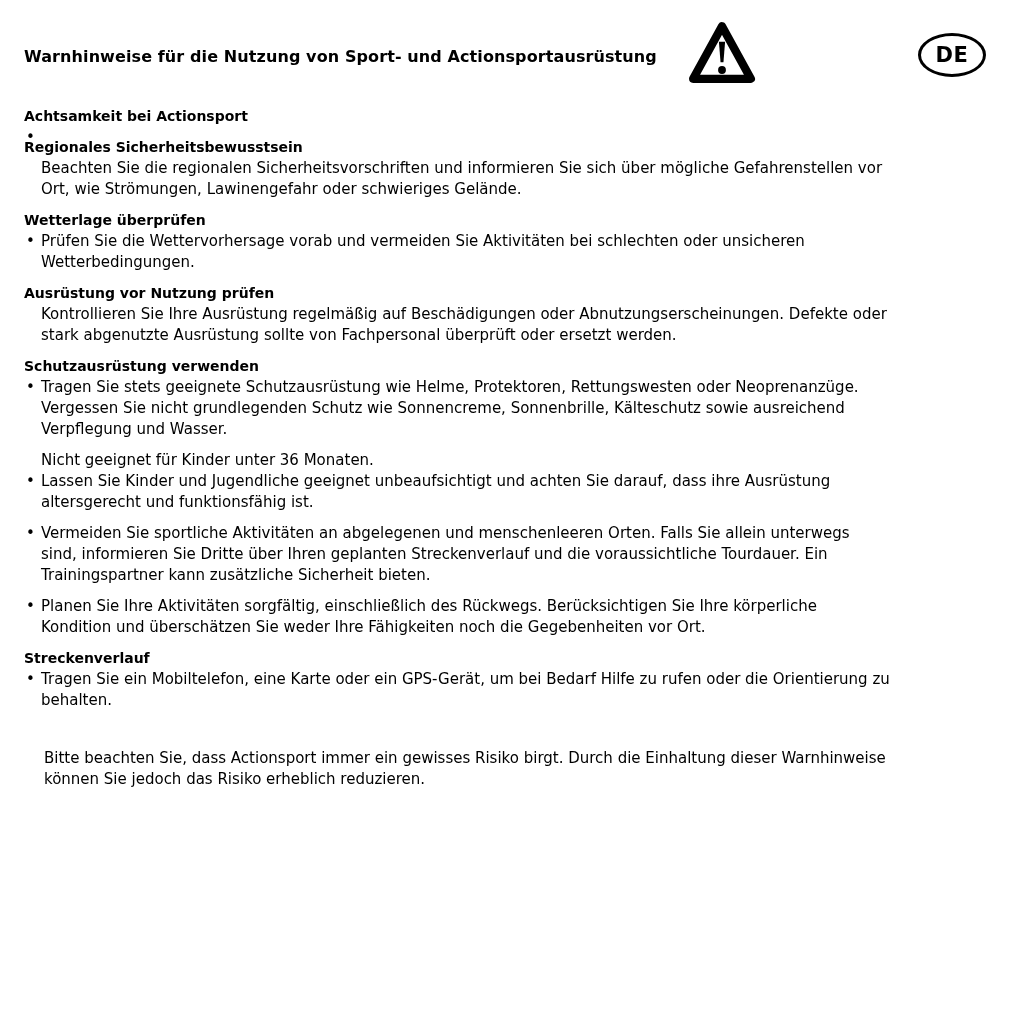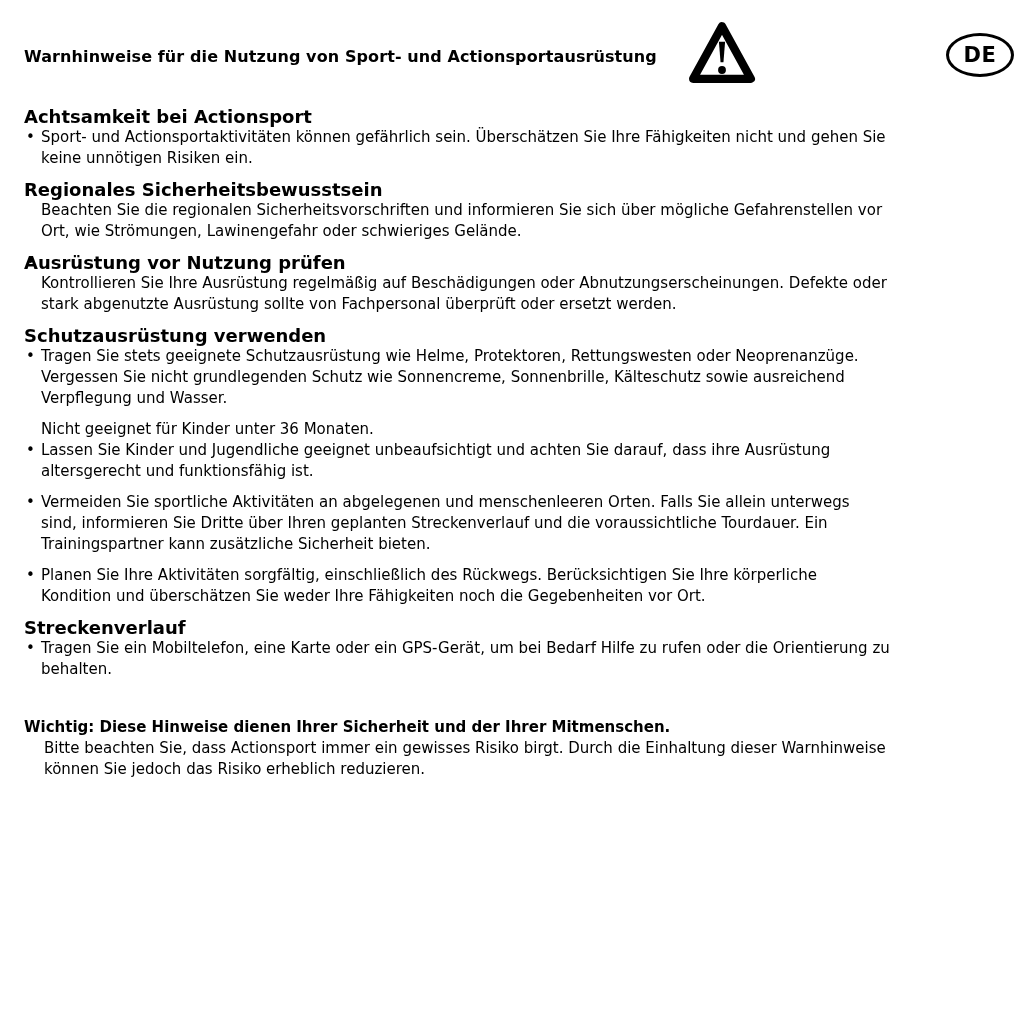--- a/index.html
+++ b/index.html
@@ -6,28 +6,28 @@
   html, body { background: #ffffff; }
   body {
     width: 1030px; height: 1029px;
     font-family: "DejaVu Sans", "Liberation Sans", sans-serif;
     font-size: 15px; line-height: 21px; color: #000;
   }
   .page { position: relative; width: 1030px; height: 1029px; padding: 46px 24px 0 24px; overflow: hidden; }
   .doc-title { font-size: 16px; font-weight: bold; line-height: 21px; letter-spacing: 0.1px; }
   .warn-triangle { position: absolute; left: 688px; top: 20px; width: 68px; height: 66px; }
   .lang-badge {
-    position: absolute; left: 946px; top: 33px; width: 68px; height: 44px;
+    position: absolute; left: 918px; top: 33px; width: 68px; height: 44px;
     border: 3.5px solid #000; border-radius: 50%;
     display: flex; align-items: center; justify-content: center;
     font-weight: bold; font-size: 21px; letter-spacing: 0.5px;
   }
   main { padding-top: 39px; }
   .section + .section { margin-top: 10px; }
-  .heading { font-size: 18px; font-weight: bold; line-height: 21px; }
+  .heading { font-size: 14px; font-weight: bold; line-height: 21px; }
   .item { position: relative; padding-left: 17px; white-space: pre-line; }
   .bullet { position: absolute; left: 2px; top: 0; }
   .footer { margin-top: 37px; }
   .footer-heading { font-weight: bold; line-height: 21px; }
   .footer-text { white-space: pre-line; margin-left: 20px; }
 </style>
 </head>
 <body>
 
 <div class="page">
@@ -42,30 +42,31 @@
     </svg>
 
     <div class="lang-badge">
       <span>DE</span>
     </div>
   </header>
 
   <main>
       <section class="section">
         <h2 class="heading">Achtsamkeit bei Actionsport</h2>
-        <div class="item"><span class="bullet">•</span><span>Sport- und Actionsportaktivitäten können gefährlich sein. Überschätzen Sie Ihre Fähigkeiten nicht und gehen Sie
-keine unnötigen Risiken ein.</span></div>
+        <div class="item"><span class="bullet">•</span></div>
       </section>
       <section class="section">
         <h2 class="heading">Regionales Sicherheitsbewusstsein</h2>
         <div class="item"><span>Beachten Sie die regionalen Sicherheitsvorschriften und informieren Sie sich über mögliche Gefahrenstellen vor
 Ort, wie Strömungen, Lawinengefahr oder schwieriges Gelände.</span></div>
       </section>
       <section class="section">
-        <div class="item"><span class="bullet">•</span></div>
+        <h2 class="heading">Wetterlage überprüfen</h2>
+        <div class="item"><span class="bullet">•</span><span>Prüfen Sie die Wettervorhersage vorab und vermeiden Sie Aktivitäten bei schlechten oder unsicheren
+Wetterbedingungen.</span></div>
       </section>
       <section class="section">
         <h2 class="heading">Ausrüstung vor Nutzung prüfen</h2>
         <div class="item"><span>Kontrollieren Sie Ihre Ausrüstung regelmäßig auf Beschädigungen oder Abnutzungserscheinungen. Defekte oder
 stark abgenutzte Ausrüstung sollte von Fachpersonal überprüft oder ersetzt werden.</span></div>
       </section>
       <section class="section">
         <h2 class="heading">Schutzausrüstung verwenden</h2>
         <div class="item"><span class="bullet">•</span><span>Tragen Sie stets geeignete Schutzausrüstung wie Helme, Protektoren, Rettungswesten oder Neoprenanzüge.
 Vergessen Sie nicht grundlegenden Schutz wie Sonnencreme, Sonnenbrille, Kälteschutz sowie ausreichend
@@ -86,18 +87,17 @@
 Kondition und überschätzen Sie weder Ihre Fähigkeiten noch die Gegebenheiten vor Ort.</span></div>
       </section>
       <section class="section">
         <h2 class="heading">Streckenverlauf</h2>
         <div class="item"><span class="bullet">•</span><span>Tragen Sie ein Mobiltelefon, eine Karte oder ein GPS-Gerät, um bei Bedarf Hilfe zu rufen oder die Orientierung zu
 behalten.</span></div>
       </section>
     </main>
 
   <footer class="footer">
-    <div class="footer-heading">Wichtig: Diese Hinweise dienen Ihrer Sicherheit und der Ihrer Mitmenschen.</div>
     <div class="footer-text">Bitte beachten Sie, dass Actionsport immer ein gewisses Risiko birgt. Durch die Einhaltung dieser Warnhinweise
 können Sie jedoch das Risiko erheblich reduzieren.</div>
   </footer>
 
 </div>
 
 </body></html>

